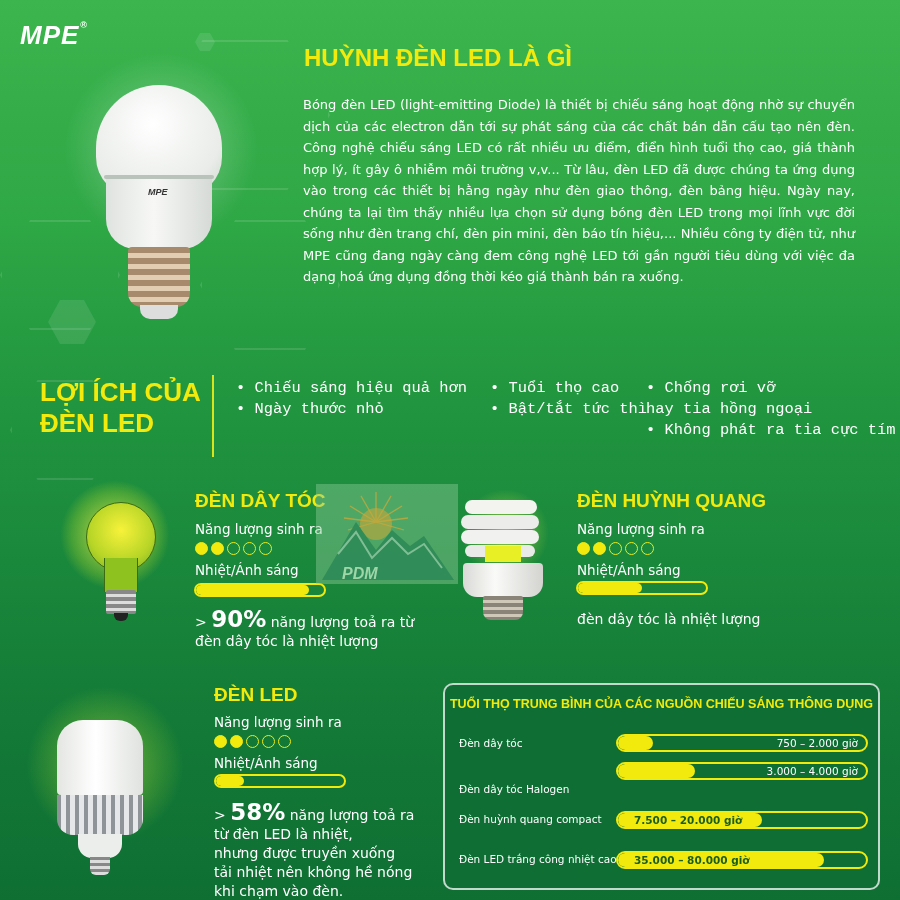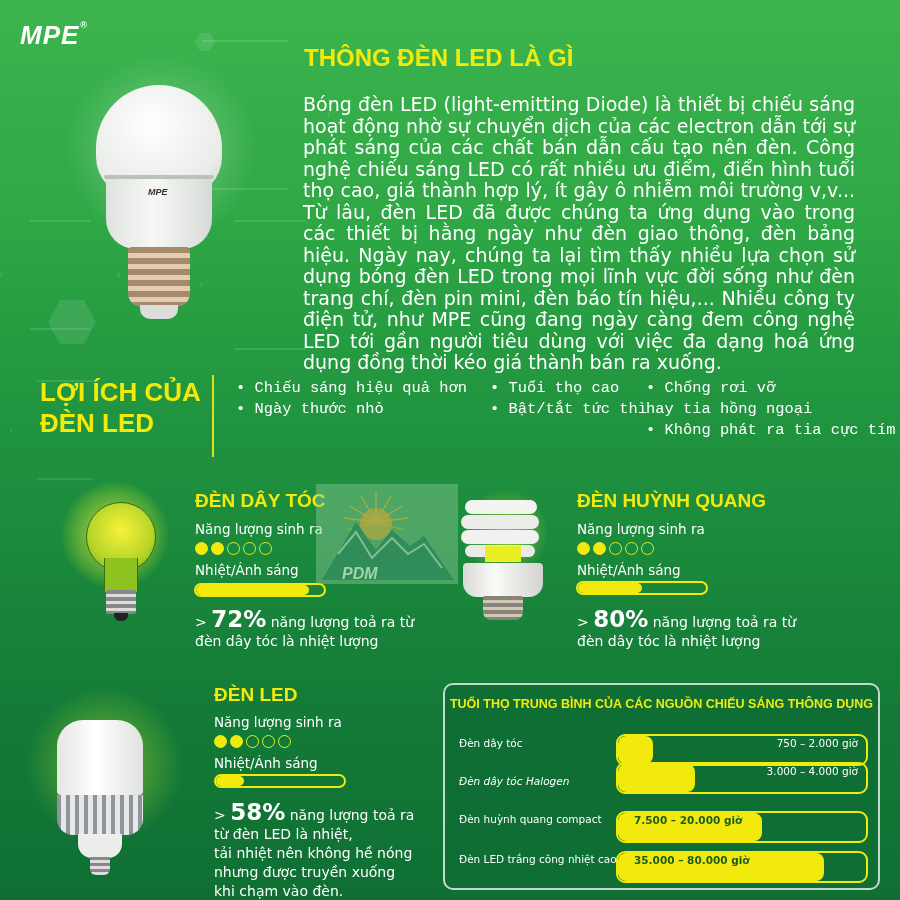--- a/index.html
+++ b/index.html
@@ -22,21 +22,21 @@
     font-weight: bold; font-style: italic; font-size: 26px; letter-spacing: 1px;
     color: #fff;
   }
   .logo sup { font-size: 9px; font-style: normal; vertical-align: top; margin-left: 1px; }
   .title1 {
     position: absolute; left: 304px; top: 44px;
     font-family: "Liberation Sans", sans-serif; font-weight: bold; font-size: 24px; color: #f2ea0d;
   }
   .intro {
     position: absolute; left: 303px; top: 94px; width: 552px;
-    font-family: "DejaVu Sans", sans-serif; font-size: 19px; line-height: 21.5px;
+    font-family: "DejaVu Sans", sans-serif; font-size: 13px; line-height: 21.5px;
     text-align: justify; color: #fff;
   }
   .benefits-title {
     position: absolute; left: 40px; top: 377px;
     font-family: "Liberation Sans", sans-serif; font-weight: bold; font-size: 26px; line-height: 31px; color: #f2ea0d;
   }
   .vdivider { position: absolute; left: 212px; top: 375px; width: 2px; height: 82px; background: #d8e41c; }
   .blist { position: absolute; font-size: 15.4px; line-height: 21px; color: #fff; }
   .blist div { white-space: nowrap; font-family: Liberation Mono, monospace; }
 
@@ -63,21 +63,21 @@
     position: absolute; left: 443px; top: 683px; width: 437px; height: 207px;
     border: 2px solid rgba(255,255,255,0.75); border-radius: 10px;
     background: #0e6e34;
   }
   .lifespan-title {
     position: absolute; left: 0; right: 0; top: 12px; text-align: center;
     font-family: "Liberation Sans", sans-serif; font-weight: bold; font-size: 12.5px; color: #f2ea0d;
   }
   .lrow-label { position: absolute; left: 14px; font-size: 10.5px; color: #fff; white-space: nowrap; }
   .lrow-bar {
-    position: absolute; left: 171px; width: 252px; height: 32px;
+    position: absolute; left: 171px; width: 252px; height: 18px;
     border: 2px solid #f2ea0d; border-radius: 9px; overflow: hidden;
   }
   .lrow-bar .fill { position: absolute; left: 0; top: 0; bottom: 0; background: #f2ea0d; border-radius: 8px; }
   .lrow-bar .val { position: absolute; top: 0; font-size: 10.5px; line-height: 14px; white-space: nowrap; }
   .val.right { right: 8px; color: #fff; }
   .val.left { left: 16px; color: #1a5e1f; font-weight: bold; }
 </style>
 </head>
 <body>
 
@@ -93,21 +93,21 @@
 <div class="bulb-led-top">
   <div class="glow" style="left:-40px;top:-30px;width:210px;height:210px;background:radial-gradient(circle, rgba(255,255,255,0.35), rgba(255,255,255,0) 65%);"></div>
   <div style="position:absolute;left:0;top:10px;width:126px;height:112px;border-radius:63px 63px 40px 40px;background:radial-gradient(circle at 45% 35%, #ffffff, #e9ece8 70%, #cfd6cf);"></div>
   <div style="position:absolute;left:8px;top:100px;width:110px;height:4px;background:#b9c2bb;border-radius:2px;"></div>
   <div style="position:absolute;left:10px;top:104px;width:106px;height:70px;border-radius:0 0 30px 30px;background:linear-gradient(90deg,#dfe3df,#f7f8f6 45%,#d6dad6);"></div>
   <div style="position:absolute;left:52px;top:112px;font-family:'Liberation Sans',sans-serif;font-weight:bold;font-style:italic;font-size:9px;color:#333;">MPE</div>
   <div style="position:absolute;left:32px;top:172px;width:62px;height:60px;border-radius:4px 4px 14px 14px;background:repeating-linear-gradient(180deg,#a78a6c 0 6px,#e2cdb2 6px 11px);"></div>
   <div style="position:absolute;left:44px;top:230px;width:38px;height:14px;border-radius:0 0 10px 10px;background:#ddd;"></div>
 </div>
 
-<div class="title1">THÔNG ĐÈN LED LÀ GÌ</div>
+<div class="title1">HUỲNH ĐÈN LED LÀ GÌ</div>
 <div class="intro">Bóng đèn LED (light-emitting Diode) là thiết bị chiếu sáng hoạt động nhờ sự chuyển dịch của các electron dẫn tới sự phát sáng của các chất bán dẫn cấu tạo nên đèn. Công nghệ chiếu sáng LED có rất nhiều ưu điểm, điển hình tuổi thọ cao, giá thành hợp lý, ít gây ô nhiễm môi trường v,v... Từ lâu, đèn LED đã được chúng ta ứng dụng vào trong các thiết bị hằng ngày như đèn giao thông, đèn bảng hiệu. Ngày nay, chúng ta lại tìm thấy nhiều lựa chọn sử dụng bóng đèn LED trong mọi lĩnh vực đời sống như đèn trang chí, đèn pin mini, đèn báo tín hiệu,... Nhiều công ty điện tử, như MPE cũng đang ngày càng đem công nghệ LED tới gần người tiêu dùng với việc đa dạng hoá ứng dụng đồng thời kéo giá thành bán ra xuống.</div>
 
 <div class="benefits-title">
   <div>LỢI ÍCH CỦA</div>
   <div>ĐÈN LED</div>
 </div>
 <div class="vdivider"></div>
 <div class="blist" style="left:236px;top:378px;">
   <div>• Chiếu sáng hiệu quả hơn</div>
   <div>• Ngày thước nhỏ</div>
@@ -137,21 +137,21 @@
   <div class="dot on"></div>
   <div class="dot"></div>
   <div class="dot"></div>
   <div class="dot"></div>
 </div>
 <div class="lbl" style="left:195px;top:562px;">Nhiệt/Ánh sáng</div>
 <div class="bar" style="left:194px;top:583px;width:132px;">
     <div class="fill" style="width:88%;"></div>
   </div>
 <div class="pct" style="left:195px;top:610px;">
-  <div><span>&gt;</span> <span class="big">72%</span> <span>năng lượng toả ra từ</span></div>
+  <div><span>&gt;</span> <span class="big">90%</span> <span>năng lượng toả ra từ</span></div>
   <div>đèn dây tóc là nhiệt lượng</div>
 </div>
 
 <div class="watermark">
   <svg width="142" height="100" viewBox="0 0 142 100">
     <g stroke="#c7a83a" stroke-width="1.3" opacity="0.8">
       <line x1="60" y1="38" x2="60" y2="8"></line>
         <line x1="60" y1="38" x2="45" y2="12"></line>
         <line x1="60" y1="38" x2="75" y2="12"></line>
       <line x1="60" y1="38" x2="34" y2="22"></line>
@@ -186,21 +186,20 @@
   <div class="dot on"></div>
   <div class="dot"></div>
   <div class="dot"></div>
   <div class="dot"></div>
 </div>
 <div class="lbl" style="left:577px;top:562px;">Nhiệt/Ánh sáng</div>
 <div class="bar" style="left:576px;top:581px;width:132px;">
     <div class="fill" style="width:50%;"></div>
   </div>
 <div class="pct" style="left:577px;top:610px;">
-  <div><span>&gt;</span> <span class="big">80%</span> <span>năng lượng toả ra từ</span></div>
   <div>đèn dây tóc là nhiệt lượng</div>
 </div>
 
 <div style="position:absolute;left:30px;top:690px;width:150px;height:190px;">
   <div class="glow" style="left:-10px;top:-10px;width:170px;height:170px;background:radial-gradient(circle, rgba(200,235,50,0.55), rgba(0,0,0,0) 65%);"></div>
   <div style="position:absolute;left:27px;top:30px;width:86px;height:75px;border-radius:26px 26px 4px 4px;background:linear-gradient(90deg,#e4e6e2,#ffffff 45%,#dfe2de);"></div>
   <div style="position:absolute;left:27px;top:105px;width:86px;height:40px;border-radius:0 0 16px 16px;background:repeating-linear-gradient(90deg,#8e9497 0 4px,#e5e7e8 4px 9px);"></div>
   <div style="position:absolute;left:48px;top:144px;width:44px;height:24px;border-radius:0 0 14px 14px;background:#eceeeb;"></div>
   <div style="position:absolute;left:60px;top:167px;width:20px;height:18px;background:repeating-linear-gradient(180deg,#888 0 3px,#ddd 3px 6px);border-radius:0 0 6px 6px;"></div>
 </div>
@@ -214,35 +213,35 @@
   <div class="dot"></div>
   <div class="dot"></div>
 </div>
 <div class="lbl" style="left:214px;top:755px;">Nhiệt/Ánh sáng</div>
 <div class="bar" style="left:214px;top:774px;width:132px;">
     <div class="fill" style="width:22%;"></div>
   </div>
 <div class="pct" style="left:214px;top:803px;">
   <div><span>&gt;</span> <span class="big">58%</span> <span>năng lượng toả ra</span></div>
   <div>từ đèn LED là nhiệt,</div>
+  <div>nhưng được truyền xuống</div>
   <div>tải nhiệt nên không hề nóng</div>
-  <div>nhưng được truyền xuống</div>
   <div>khi chạm vào đèn.</div>
 </div>
 
 <div class="lifespan-box">
   <div class="lifespan-title">TUỔI THỌ TRUNG BÌNH CỦA CÁC NGUỒN CHIẾU SÁNG THÔNG DỤNG</div>
 
   <div class="lrow-label" style="top:52px;">Đèn dây tóc</div>
   <div class="lrow-bar" style="top:49px;">
     <div class="fill" style="width:14%;"></div>
     <div class="val right">750 – 2.000 giờ</div>
   </div>
 
-  <div class="lrow-label" style="top:90px;font-style:italic;">Đèn dây tóc Halogen</div>
+  <div class="lrow-label" style="top:98px;">Đèn dây tóc Halogen</div>
   <div class="lrow-bar" style="top:77px;">
     <div class="fill" style="width:31%;"></div>
     <div class="val right">3.000 – 4.000 giờ</div>
   </div>
 
   <div class="lrow-label" style="top:128px;">Đèn huỳnh quang compact</div>
   <div class="lrow-bar" style="top:126px;">
     <div class="fill" style="width:58%;"></div>
     <div class="val left">7.500 – 20.000 giờ</div>
   </div>

